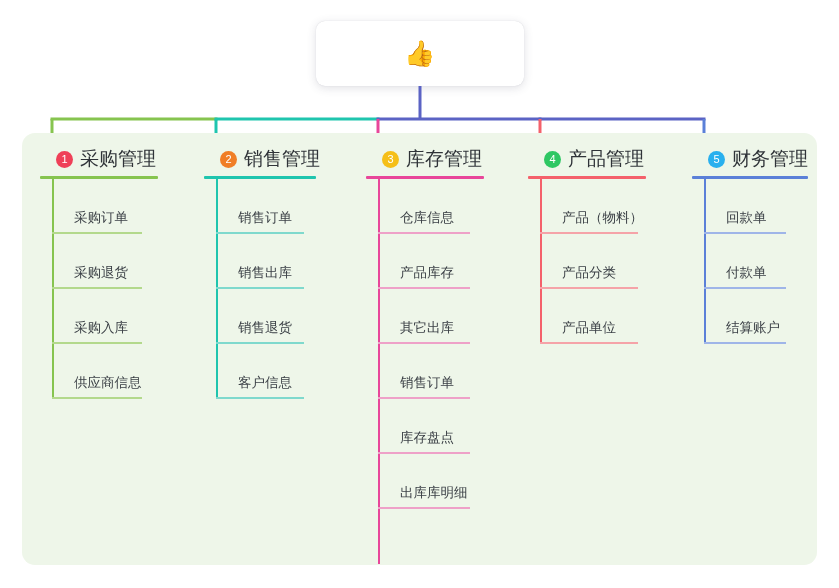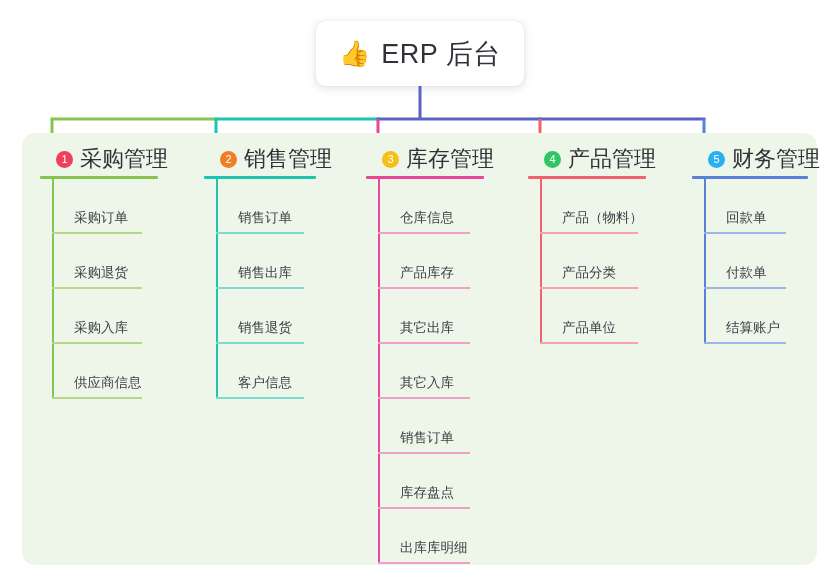--- a/index.html
+++ b/index.html
@@ -91,21 +91,21 @@
     height: 17px;
     border-radius: 50%;
     color: #ffffff;
     font-size: 11px;
     line-height: 17px;
     text-align: center;
     font-weight: normal;
     flex: 0 0 auto;
   }
   .col-title {
-    font-size: 22px;
+    font-size: 19px;
     color: #2f3338;
     white-space: nowrap;
   }
   .head-rule {
     height: 3px;
     margin-top: 5px;
     border-radius: 1px;
   }
   .col-body {
     position: relative;
@@ -138,21 +138,20 @@
   }
 </style>
 </head>
 <body>
 
 <div id="canvas">
 
   <div id="root-card">
     <div class="root-inner">
       <span class="thumb">👍</span>
-      <span class="root-title">ERP 后台</span>
     </div>
   </div>
 
   <svg id="connectors" viewBox="0 0 839 588" width="839" height="588">
     <g id="connector-group">
         <line x1="420" y1="86" x2="420" y2="119" stroke="#5b63c4" stroke-width="3"></line>
         <line x1="50.5" y1="119" x2="217.5" y2="119" stroke="#86c44f" stroke-width="3"></line>
         <line x1="214.5" y1="119" x2="379.5" y2="119" stroke="#1fc5ae" stroke-width="3"></line>
         <line x1="376.5" y1="119" x2="541.5" y2="119" stroke="#5b63c4" stroke-width="3"></line>
         <line x1="538.5" y1="119" x2="705.5" y2="119" stroke="#5b63c4" stroke-width="3"></line>
@@ -233,24 +232,20 @@
           </div>
           <div class="leaf">
             <span class="leaf-label">产品库存</span>
             <div class="leaf-rule" style="background: rgb(238, 161, 200); width: 92px;"></div>
           </div>
           <div class="leaf">
             <span class="leaf-label">其它出库</span>
             <div class="leaf-rule" style="background: rgb(238, 161, 200); width: 92px;"></div>
           </div>
           <div class="leaf">
-            <span class="leaf-label">其它入库</span>
-            <div class="leaf-rule" style="background: rgb(238, 161, 200); width: 92px;"></div>
-          </div>
-          <div class="leaf">
             <span class="leaf-label">销售订单</span>
             <div class="leaf-rule" style="background: rgb(238, 161, 200); width: 92px;"></div>
           </div>
           <div class="leaf">
             <span class="leaf-label">库存盘点</span>
             <div class="leaf-rule" style="background: rgb(238, 161, 200); width: 92px;"></div>
           </div>
           <div class="leaf">
             <span class="leaf-label">出库库明细</span>
             <div class="leaf-rule" style="background: rgb(238, 161, 200); width: 92px;"></div>

